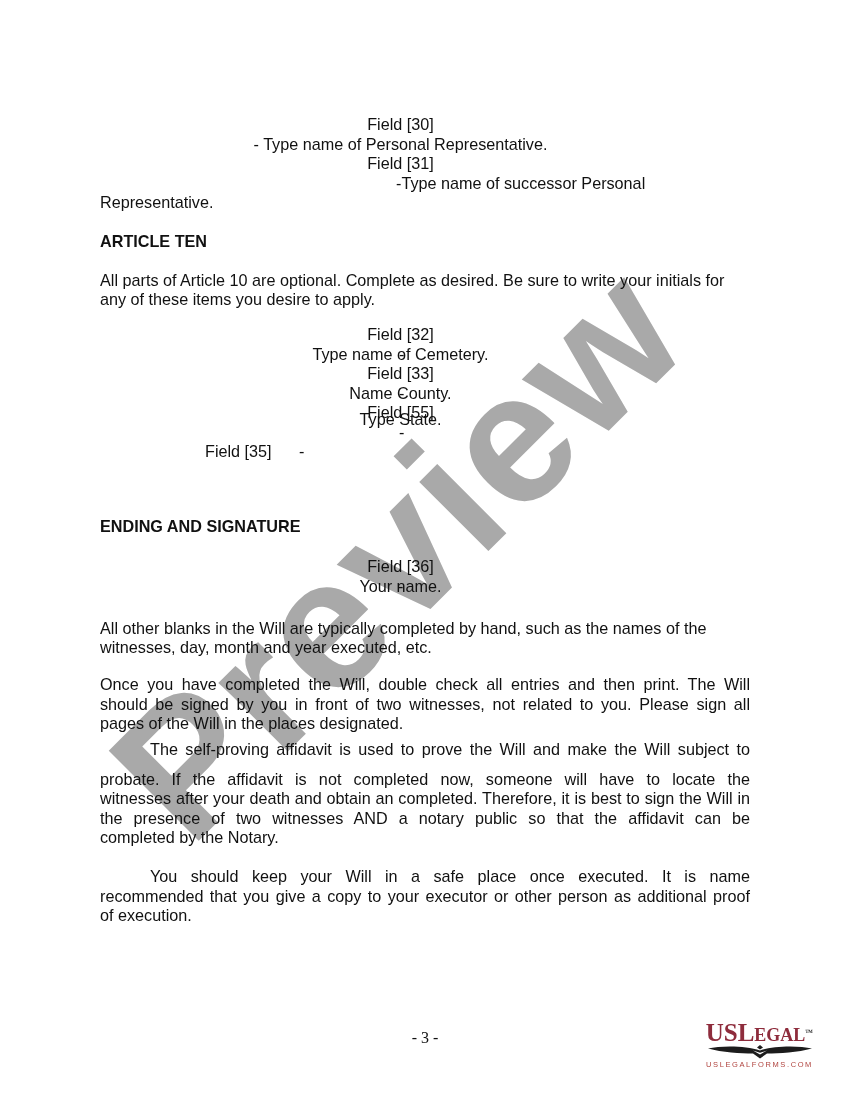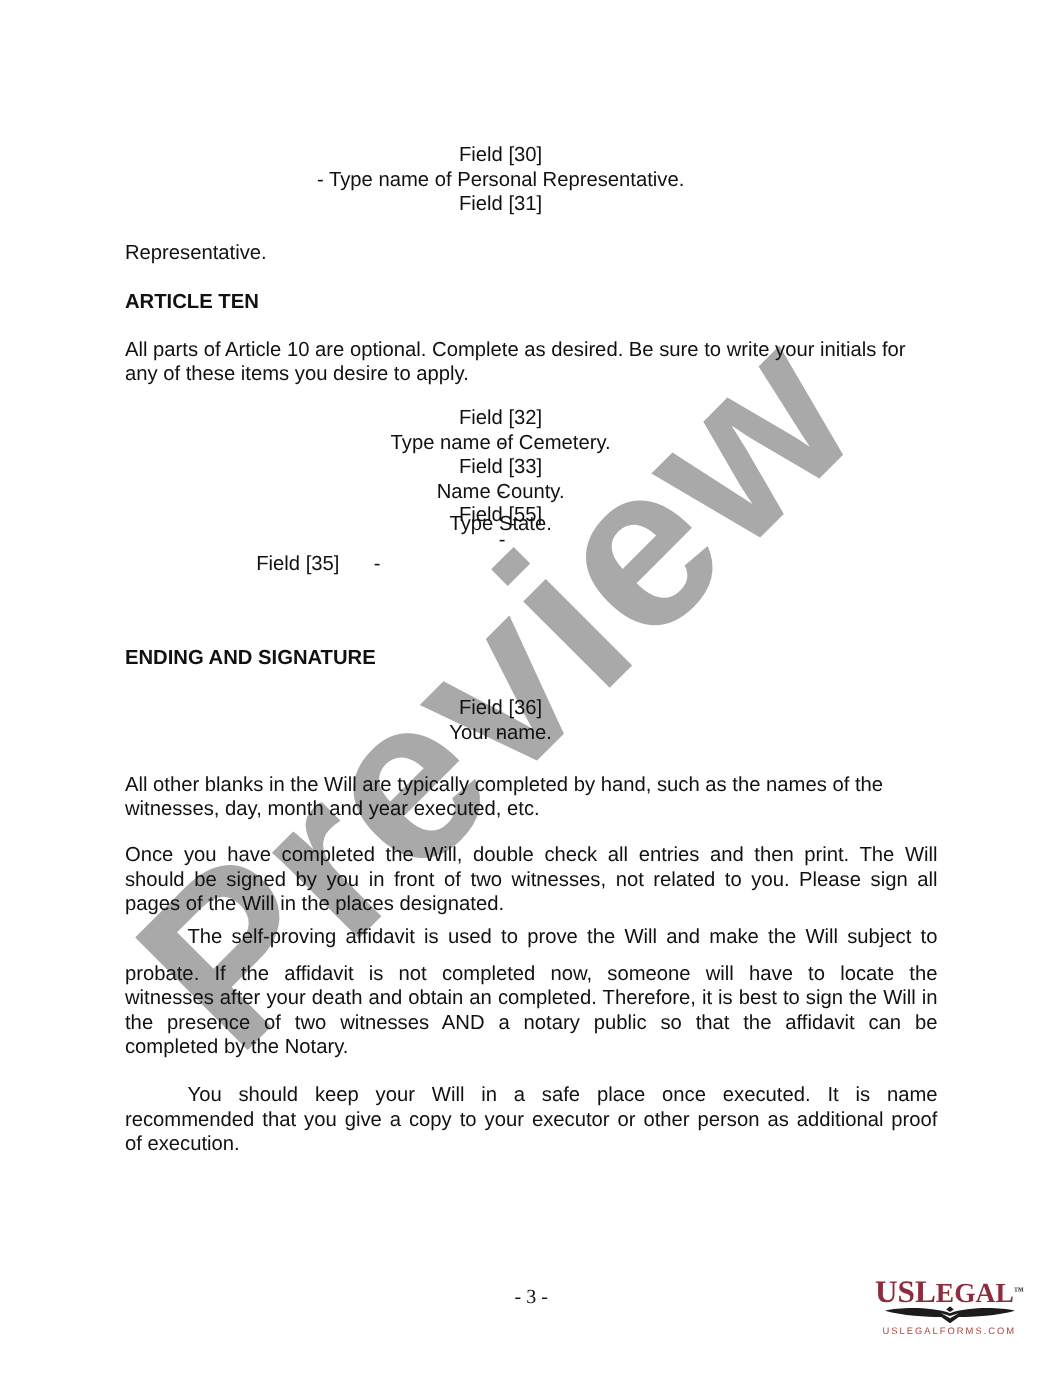--- a/index.html
+++ b/index.html
@@ -27,35 +27,36 @@
   .j.ind { padding-left:50px; }
   .dash { position:absolute; top:0; z-index:1; }
   .footer-pageno {
     position:absolute; left:100px; top:1029px; width:650px; height:20px;
     text-align:center; font-family:"Liberation Serif", serif; font-size:16px;
     z-index:1;
   }
   .logo { position:absolute; left:697px; top:1022px; width:125px; text-align:center; z-index:1; }
   .logo .brand { font-family:"Liberation Serif", serif; font-weight:bold; line-height:22px; white-space:nowrap; }
   .logo .big   { font-size:25px; }
-  .logo .small { font-size:22px; }
+  .logo .small { font-size:18px; }
   .logo .tm    { font-size:8px; vertical-align:super; color:#333333; }
   .logo .eagle { display:block; margin:-2px auto 0 auto; }
   .logo .site  { font-size:7.5px; font-weight:normal; letter-spacing:1.6px; margin-top:1px; }
 </style>
 </head>
 <body>
 
 <div class="page">
 
   <div class="watermark">Preview</div>
 
   <div class="line r" style="top:115px">Field [30]</div>
   <div class="line r" style="top:134.5px">- Type name of Personal Representative.</div>
   <div class="line r" style="top:154px">Field [31]</div>
+  <div class="line" style="top:173.5px; left:396px">-Type name of successor Personal</div>
   <div class="line" style="top:193px">Representative.</div>
 
   <div class="line ctr" style="top:232px">ARTICLE TEN</div>
   <div class="line" style="top:270.5px">All parts of Article 10 are optional.  Complete as desired. Be sure to write your initials for</div>
   <div class="line" style="top:290px">any of these items you desire to apply.</div>
 
   <div class="line r" style="top:325px">Field [32]</div>
   <span class="dash" style="top:344.5px; left:399px; line-height:19.5px">-</span>
   <div class="line r" style="top:344.5px">Type name of Cemetery.</div>
 

